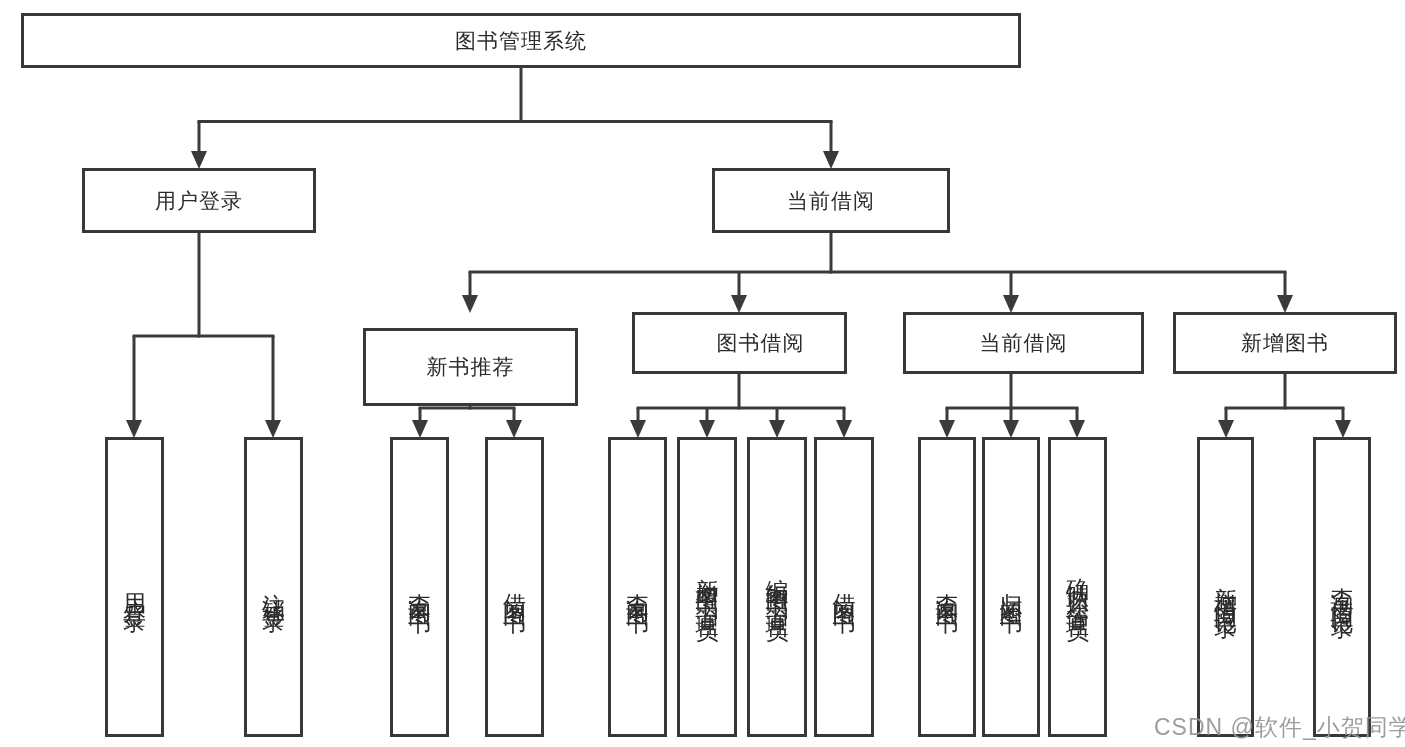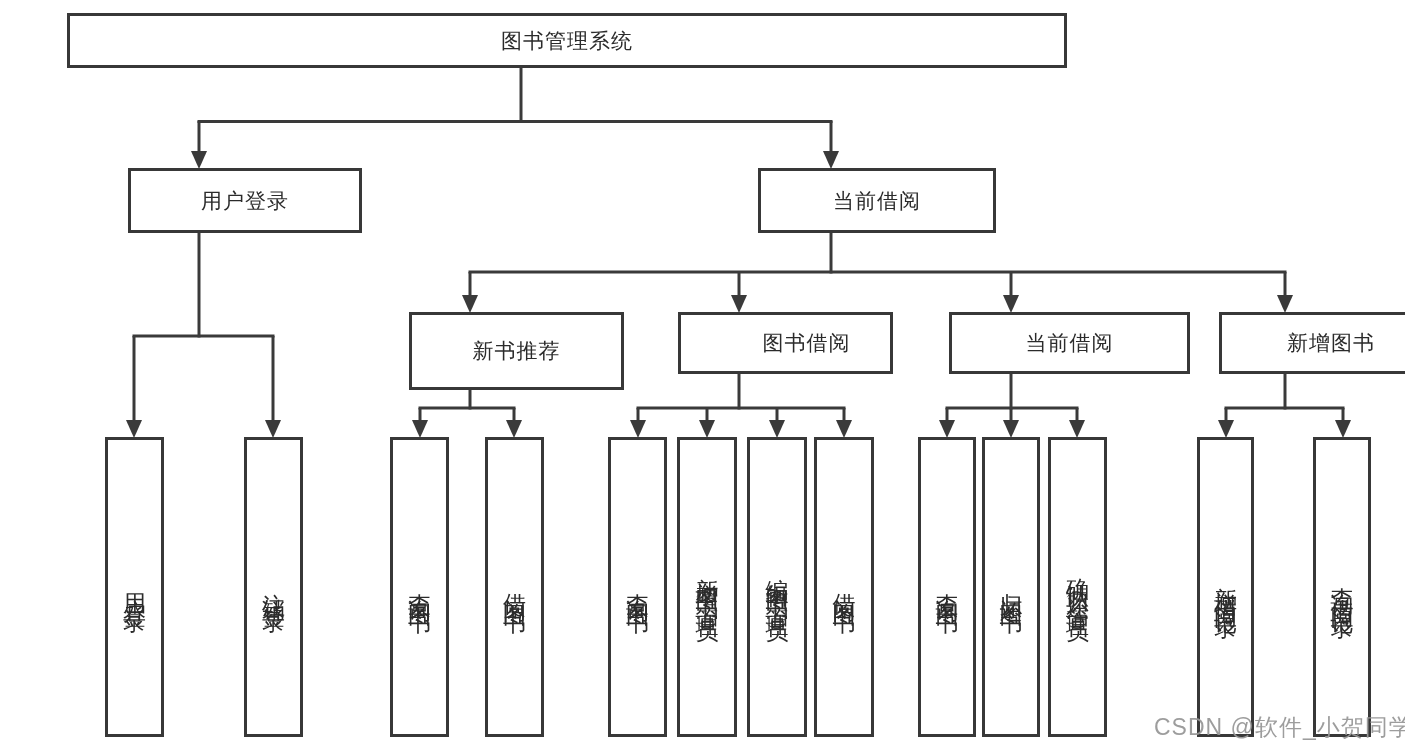--- a/index.html
+++ b/index.html
@@ -12,21 +12,20 @@
   }
   #wires{position:absolute;left:0;top:0;z-index:1;}
   .hbox{
     position:absolute;
     box-sizing:border-box;
     border:3px solid #383838;
     background:#ffffff;
     display:flex;align-items:center;justify-content:center;
     font-size:21px;color:#2b2b2b;letter-spacing:1px;
     z-index:2;
-    margin-left:46px;
   }
   .vbox{
     position:absolute;
     box-sizing:border-box;
     top:437px;height:300px;
     border:3px solid #383838;
     background:#ffffff;
     display:flex;align-items:center;justify-content:center;
     z-index:2;
   }
@@ -113,21 +112,21 @@
     <path d="M1343 408 V421"></path>
     <polygon points="1218,420 1234,420 1226,438" fill="#3a3a3a" stroke="none"></polygon>
     <polygon points="1335,420 1351,420 1343,438" fill="#3a3a3a" stroke="none"></polygon>
   </svg>
 
   <div class="hbox" style="left:21px;top:13px;width:1000px;height:55px;">图书管理系统</div>
 
   <div class="hbox" style="left:82px;top:168px;width:234px;height:65px;">用户登录</div>
   <div class="hbox" style="left:712px;top:168px;width:238px;height:65px;">当前借阅</div>
 
-  <div class="hbox" style="left:363px;top:312px;width:215px;height:78px;">新书推荐</div>
+  <div class="hbox" style="left:363px;top:328px;width:215px;height:78px;">新书推荐</div>
   <div class="hbox" style="left:632px;top:312px;width:215px;height:62px;padding-left:42px;">图书借阅</div>
   <div class="hbox" style="left:903px;top:312px;width:241px;height:62px;">当前借阅</div>
   <div class="hbox" style="left:1173px;top:312px;width:224px;height:62px;">新增图书</div>
 
   <div class="vbox" style="left:105px;width:59px;">
     <span>用户登录</span>
   </div>
   <div class="vbox" style="left:244px;width:59px;">
     <span>注销登录</span>
   </div>

